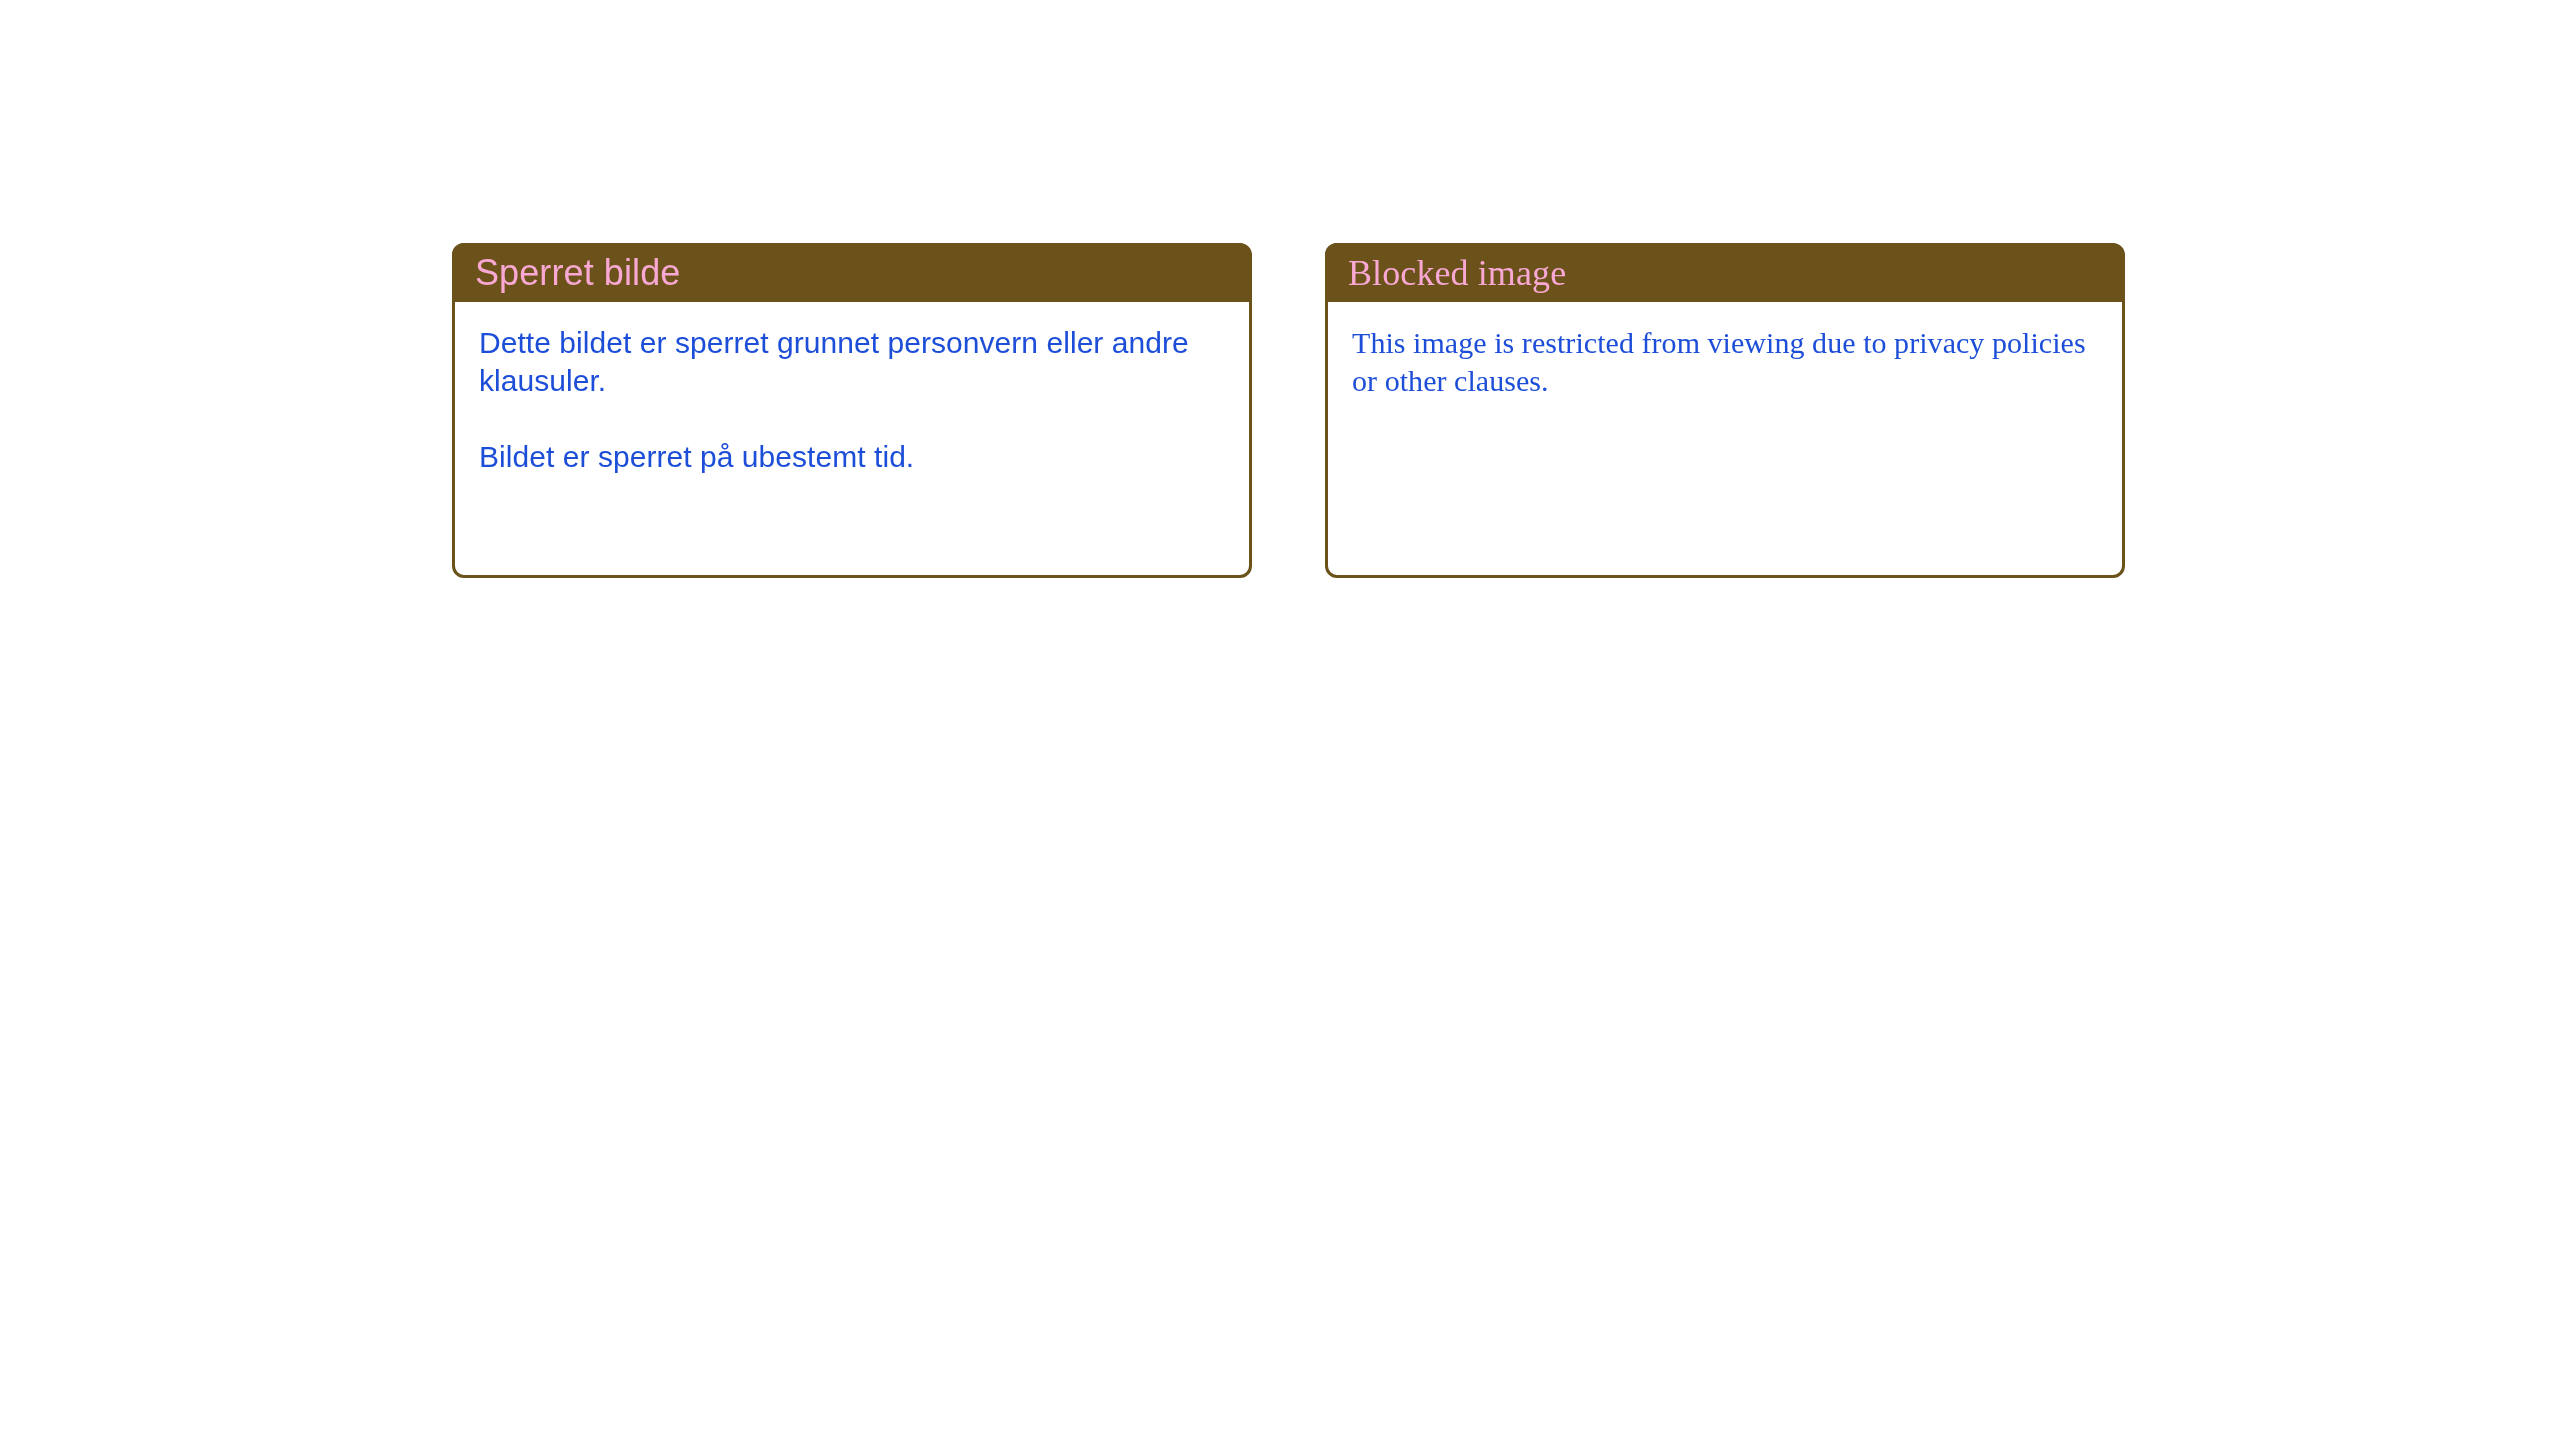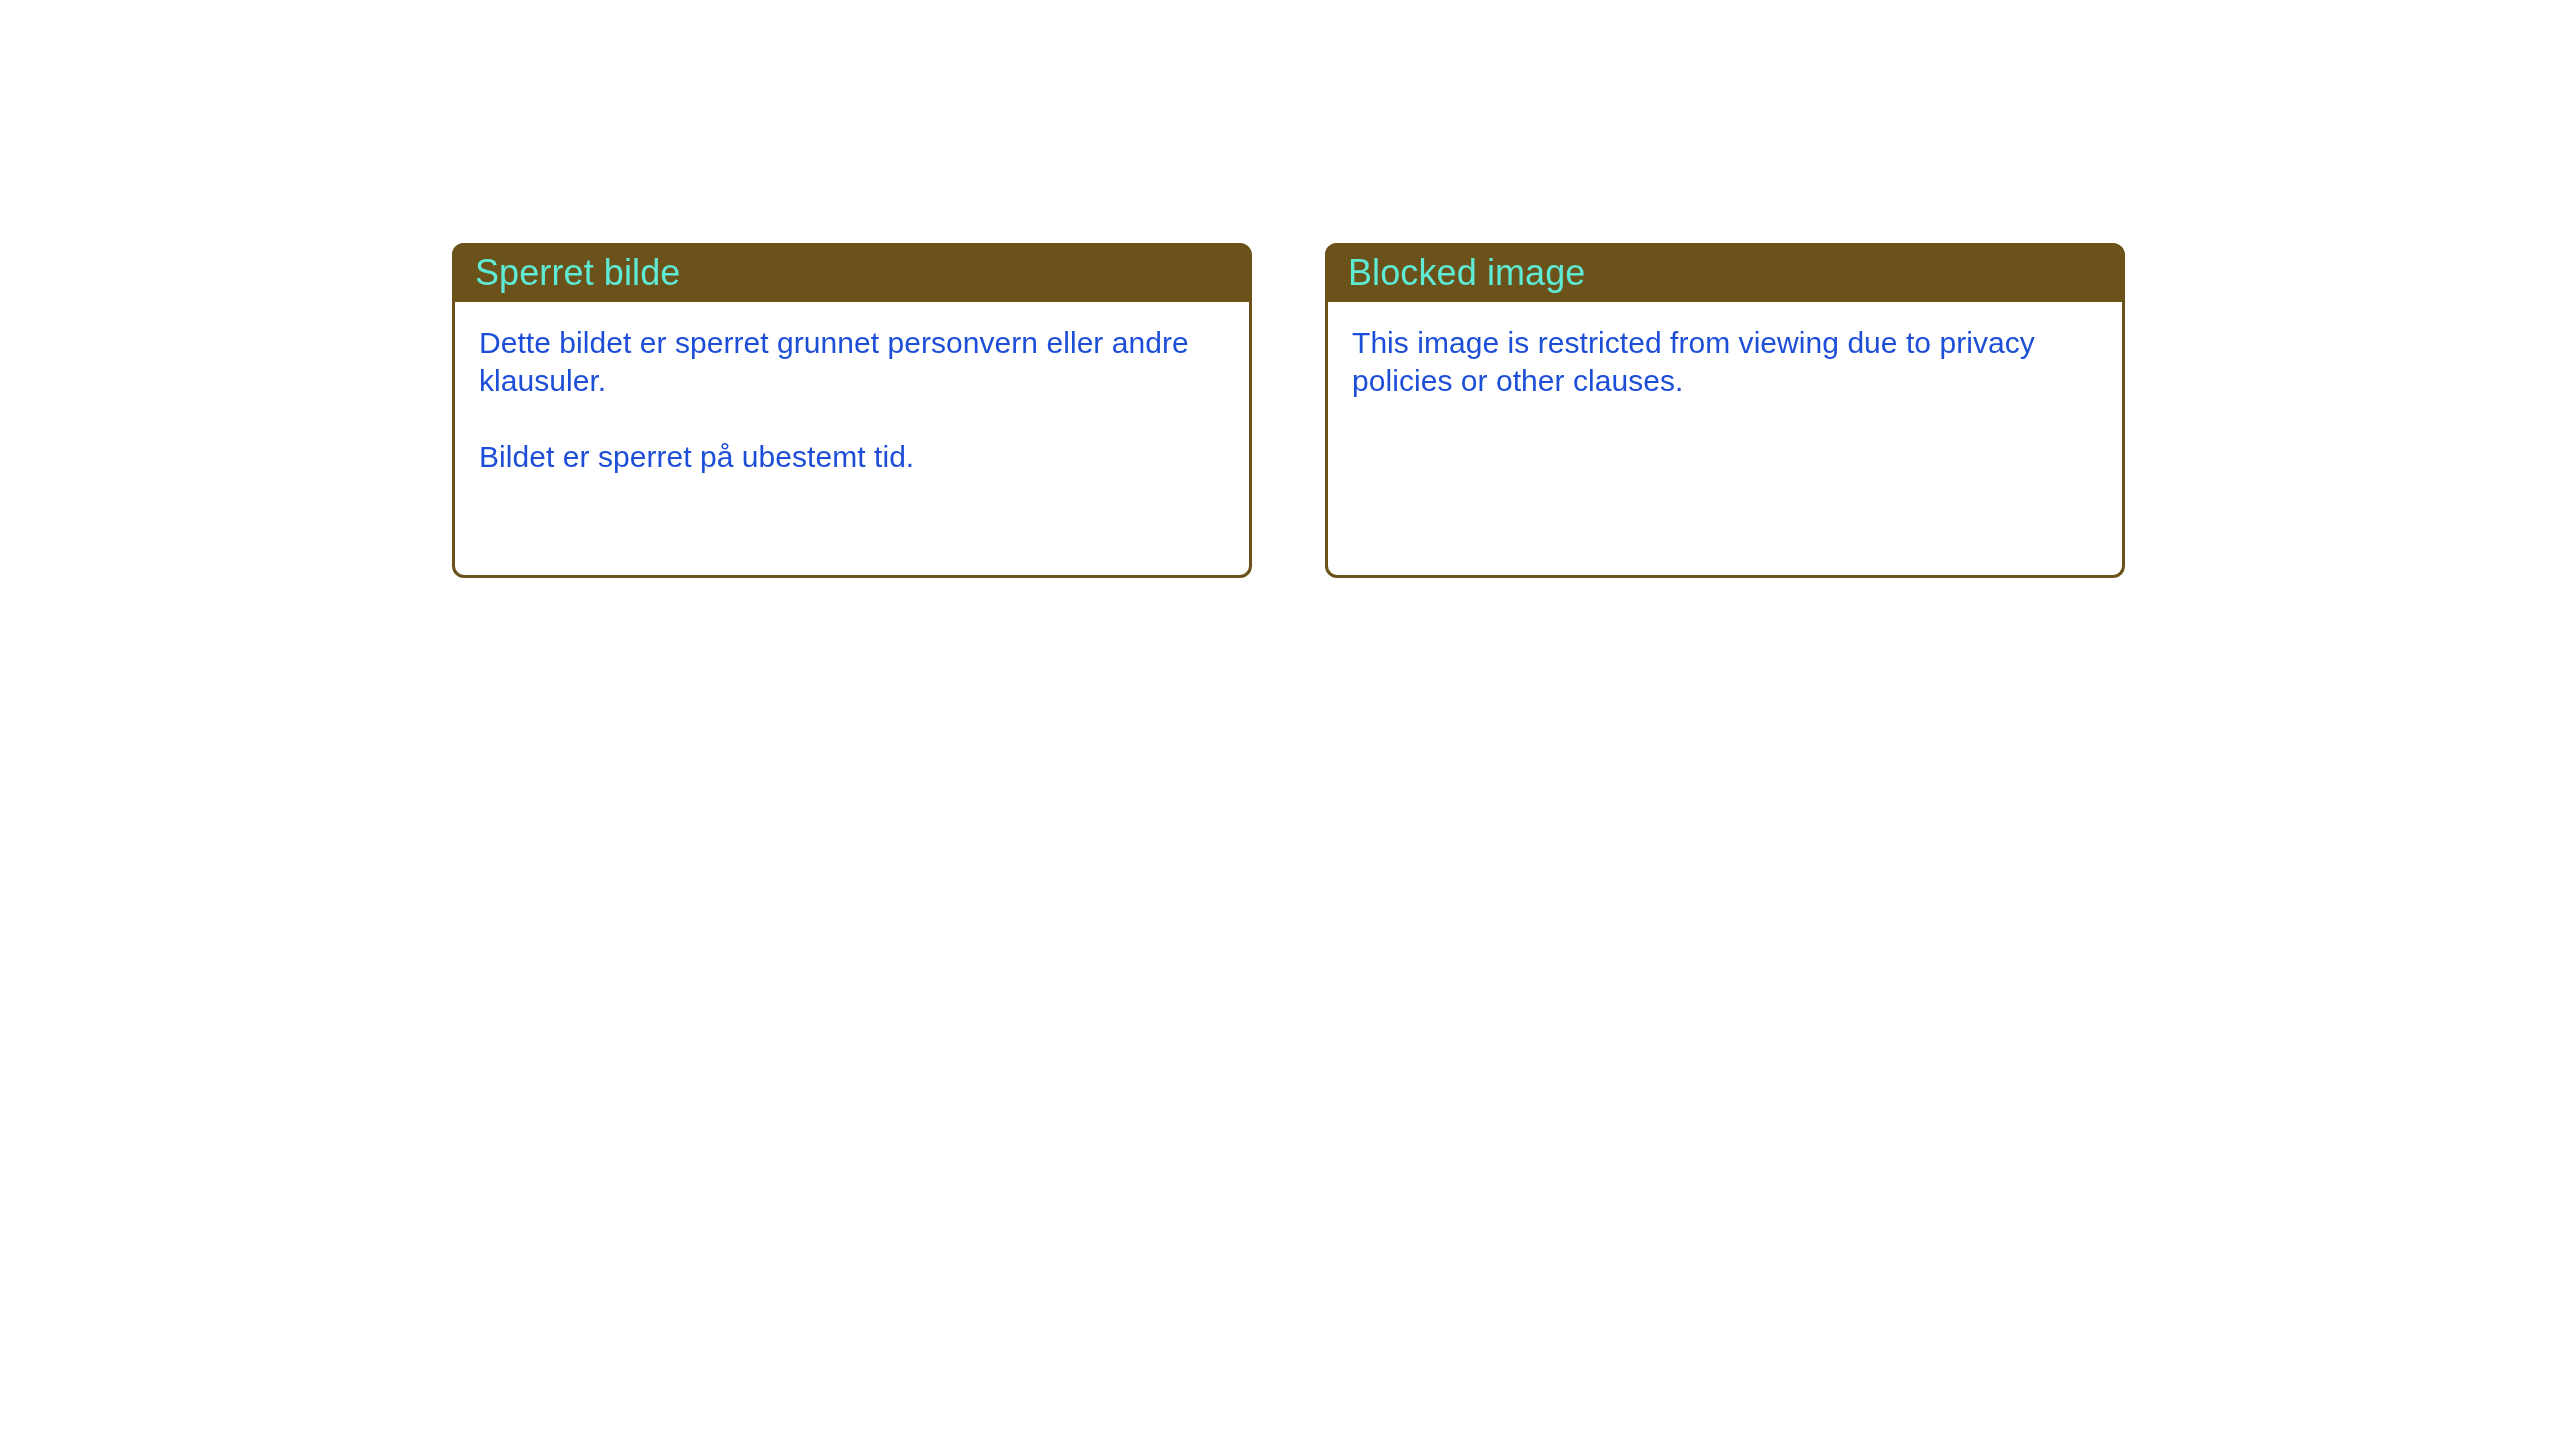--- a/index.html
+++ b/index.html
@@ -37,39 +37,40 @@
     top: 243px;
     width: 800px;
     height: 335px;
   }
 
   .notice-card.right {
     left: 1325px;
     top: 243px;
     width: 800px;
     height: 335px;
+    font-family: Liberation Serif, serif;
   }
 
   
   .notice-header {
     position: absolute;
     left: -3px;
     top: -3px;
     width: 798px;
     height: 59px;
     background: #6b521b;
     border-radius: 12px 12px 0 0;
     box-sizing: border-box;
     display: flex;
     align-items: center;
     padding: 0 0 0 23px;
   }
 
   .notice-title {
-    color: #5eead4;
+    color: #f9a8d4;
     font-size: 36px;
     line-height: 40px;
     font-weight: 400;
     letter-spacing: 0.1px;
     white-space: nowrap;
   }
 
   .notice-body {
     position: absolute;
     left: 0;

